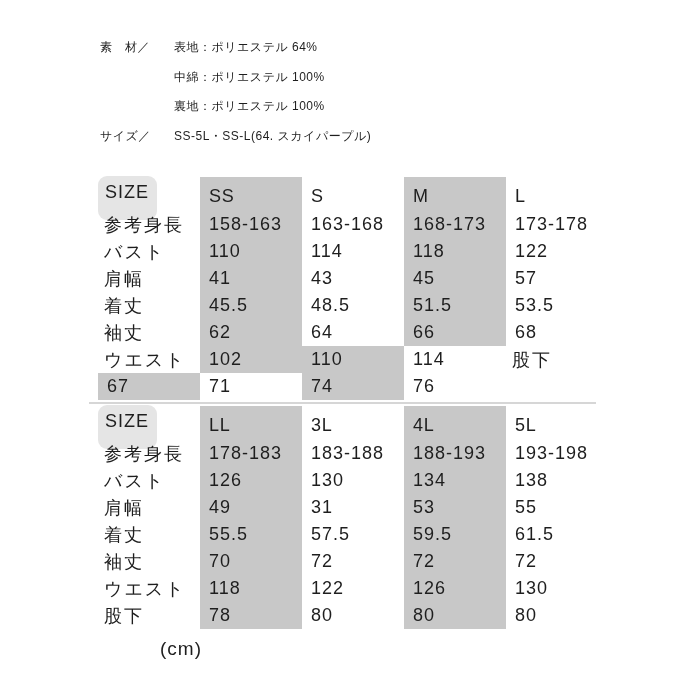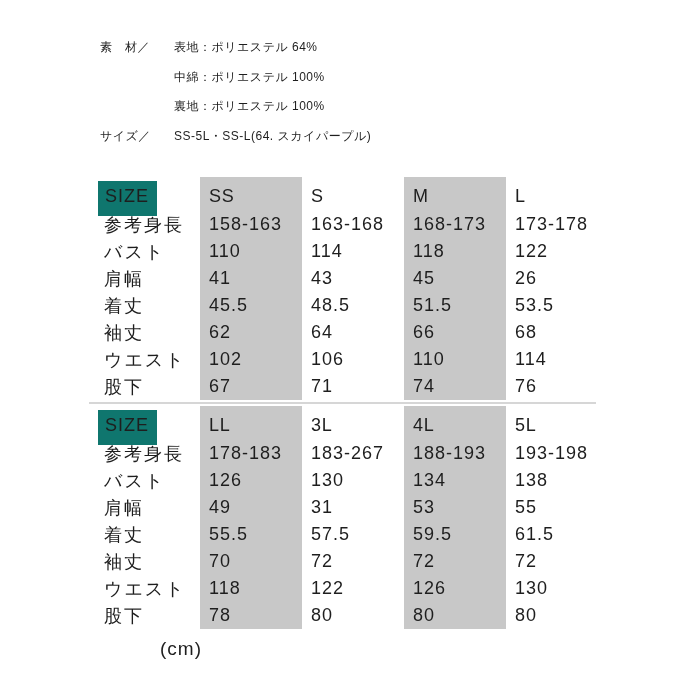--- a/index.html
+++ b/index.html
@@ -66,25 +66,26 @@
   .cell.header.val {
     padding-top: 4px;
     letter-spacing: 0.8px;
   }
   .label-cell { letter-spacing: 2px; }
   .row-label { padding-left: 6px; }
 
   .size-badge {
     display: inline-flex;
     align-items: center;
-    background: #0f766e;
+    background: #e5e5e5;
     height: 24px;
     margin-top: 8px;
-    padding: 4px 8px 7px 7px;
+    padding: 4px 8px 16px 7px;
     letter-spacing: 1px;
+    border-radius: 9px;
   }
 
   .table-divider {
     position: absolute;
     left: 89px;
     top: 402px;
     width: 507px;
     height: 2px;
     background: #d6d6d6;
   }
@@ -145,21 +146,21 @@
     <div class="cell val">114</div>
     <div class="cell val stripe">118</div>
     <div class="cell val">122</div>
 
     <div class="cell label-cell">
         <span class="row-label">肩幅</span>
       </div>
     <div class="cell val stripe">41</div>
     <div class="cell val">43</div>
     <div class="cell val stripe">45</div>
-    <div class="cell val">26</div>
+    <div class="cell val">57</div>
 
     <div class="cell label-cell">
         <span class="row-label">着丈</span>
       </div>
     <div class="cell val stripe">45.5</div>
     <div class="cell val">48.5</div>
     <div class="cell val stripe">51.5</div>
     <div class="cell val">53.5</div>
 
     <div class="cell label-cell">
@@ -167,21 +168,20 @@
       </div>
     <div class="cell val stripe">62</div>
     <div class="cell val">64</div>
     <div class="cell val stripe">66</div>
     <div class="cell val">68</div>
 
     <div class="cell label-cell">
         <span class="row-label">ウエスト</span>
       </div>
     <div class="cell val stripe">102</div>
-    <div class="cell val">106</div>
     <div class="cell val stripe">110</div>
     <div class="cell val">114</div>
 
     <div class="cell label-cell">
         <span class="row-label">股下</span>
       </div>
     <div class="cell val stripe">67</div>
     <div class="cell val">71</div>
     <div class="cell val stripe">74</div>
     <div class="cell val">76</div>
@@ -195,21 +195,21 @@
     </div>
     <div class="cell val header stripe">LL</div>
     <div class="cell val header">3L</div>
     <div class="cell val header stripe">4L</div>
     <div class="cell val header">5L</div>
 
     <div class="cell label-cell">
         <span class="row-label">参考身長</span>
       </div>
     <div class="cell val stripe">178-183</div>
-    <div class="cell val">183-267</div>
+    <div class="cell val">183-188</div>
     <div class="cell val stripe">188-193</div>
     <div class="cell val">193-198</div>
 
     <div class="cell label-cell">
         <span class="row-label">バスト</span>
       </div>
     <div class="cell val stripe">126</div>
     <div class="cell val">130</div>
     <div class="cell val stripe">134</div>
     <div class="cell val">138</div>

